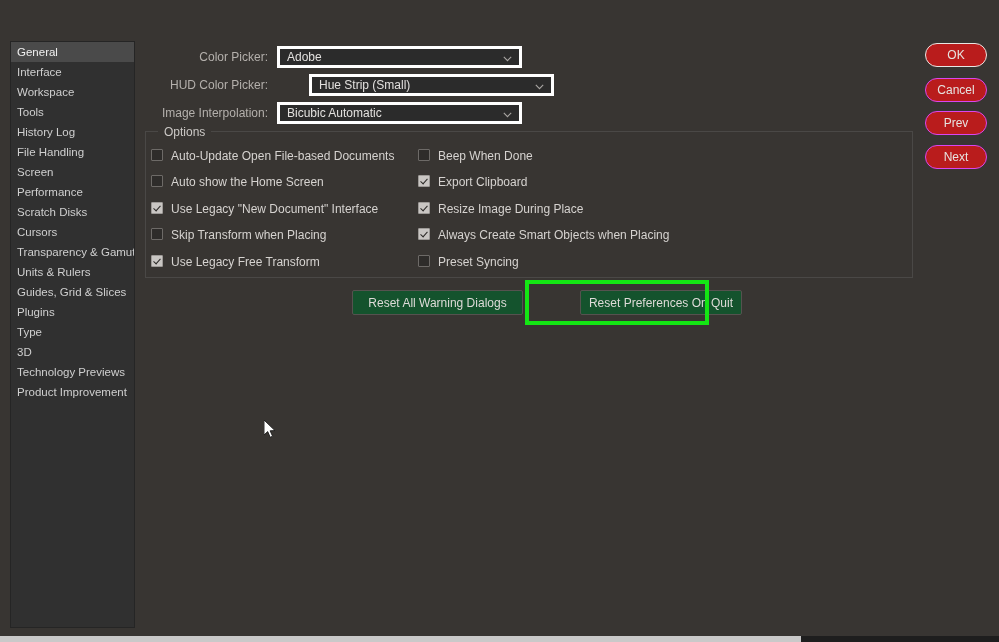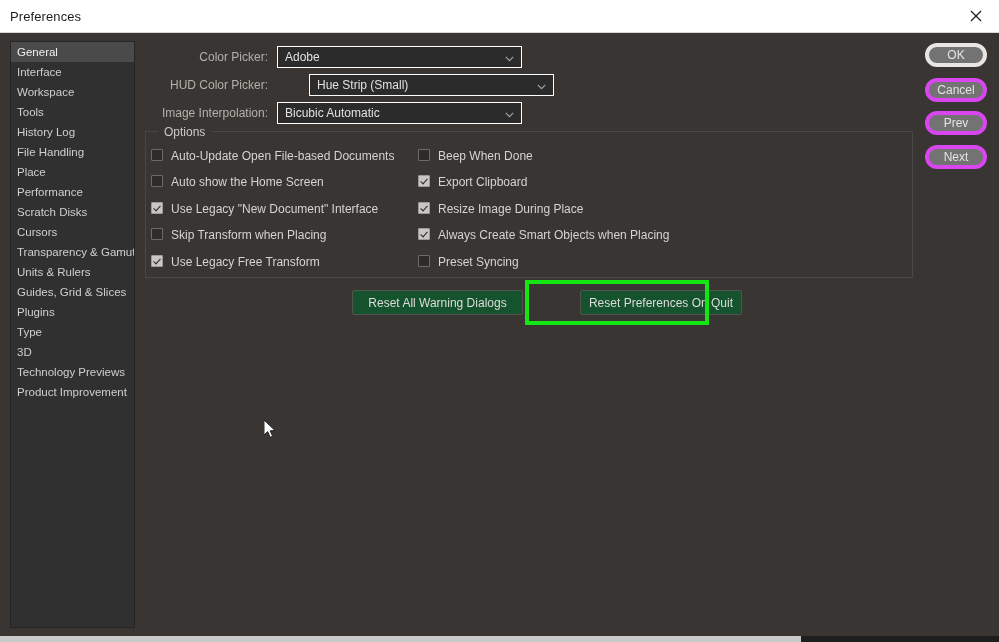--- a/index.html
+++ b/index.html
@@ -83,21 +83,21 @@
     font-size: 12px;
     color: #b4b0ac;
     padding-right: 9px;
     white-space: nowrap;
   }
   .select-box {
     position: relative;
     width: 245px;
     height: 22px;
     background: #2b2b2b;
-    border: 1px solid #ffffff;
+    border: 3px solid #ffffff;
     box-sizing: border-box;
     display: flex;
     align-items: center;
     cursor: pointer;
   }
   .select-value {
     font-size: 12px;
     color: #e2e0de;
     padding-left: 7px;
     white-space: nowrap;
@@ -189,22 +189,22 @@
     pointer-events: none;
   }
 
   
   .side-btn {
     position: absolute;
     left: 925px;
     width: 62px;
     height: 24px;
     border-radius: 12px;
-    background: #737373;
-    border: 4px solid #d946ef;
+    background: #b91c1c;
+    border: 1px solid #d946ef;
     box-sizing: border-box;
     display: flex;
     align-items: center;
     justify-content: center;
     font-size: 12px;
     color: #e6e3e0;
     cursor: pointer;
   }
   .side-btn.primary {
     border-color: #e8e6e3;
@@ -229,38 +229,29 @@
     position: absolute;
     left: 264px; top: 420px;
     pointer-events: none;
   }
 </style>
 </head>
 <body>
 
 <div id="app">
 
-  <div class="titlebar">
-    <div class="titlebar-text">Preferences</div>
-    <div class="close-btn">
-      <svg width="12" height="12" viewBox="0 0 12 12">
-        <line x1="1" y1="1" x2="11" y2="11" stroke="#1d1d1d" stroke-width="1.2"></line>
-        <line x1="11" y1="1" x2="1" y2="11" stroke="#1d1d1d" stroke-width="1.2"></line>
-      </svg>
-    </div>
-  </div>
 
   <div class="sidebar" id="sidebar">
       <div class="side-item selected"><span>General</span></div>
       <div class="side-item"><span>Interface</span></div>
       <div class="side-item"><span>Workspace</span></div>
       <div class="side-item"><span>Tools</span></div>
       <div class="side-item"><span>History Log</span></div>
       <div class="side-item"><span>File Handling</span></div>
-      <div class="side-item"><span>Place</span></div>
+      <div class="side-item"><span>Screen</span></div>
       <div class="side-item"><span>Performance</span></div>
       <div class="side-item"><span>Scratch Disks</span></div>
       <div class="side-item"><span>Cursors</span></div>
       <div class="side-item"><span>Transparency &amp; Gamut</span></div>
       <div class="side-item"><span>Units &amp; Rulers</span></div>
       <div class="side-item"><span>Guides, Grid &amp; Slices</span></div>
       <div class="side-item"><span>Plugins</span></div>
       <div class="side-item"><span>Type</span></div>
       <div class="side-item"><span>3D</span></div>
       <div class="side-item"><span>Technology Previews</span></div>

